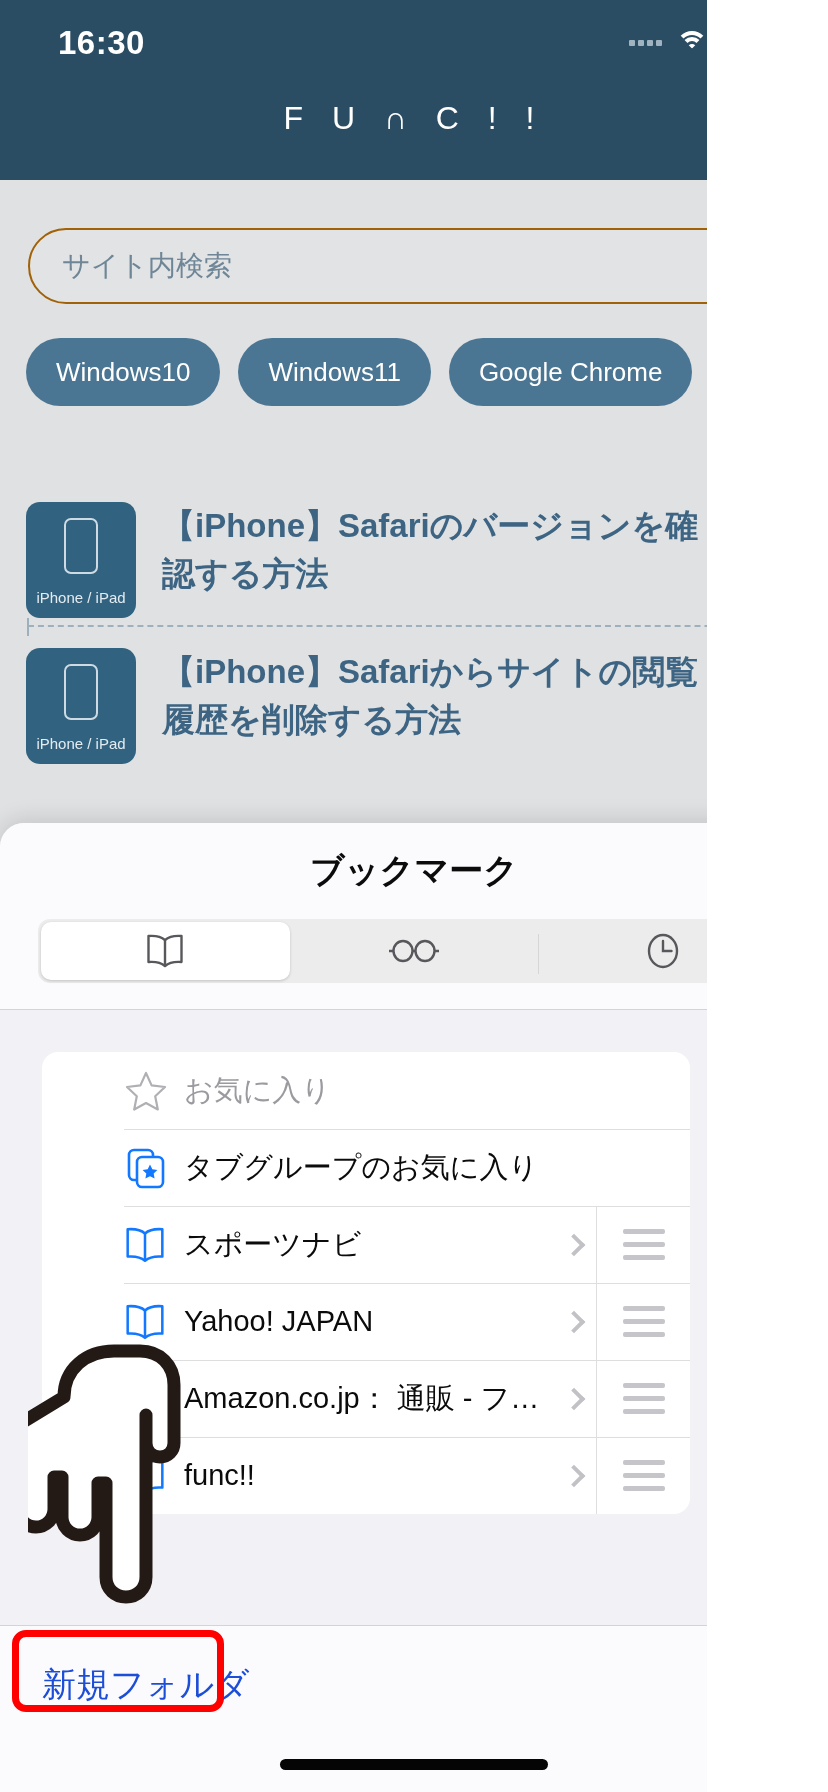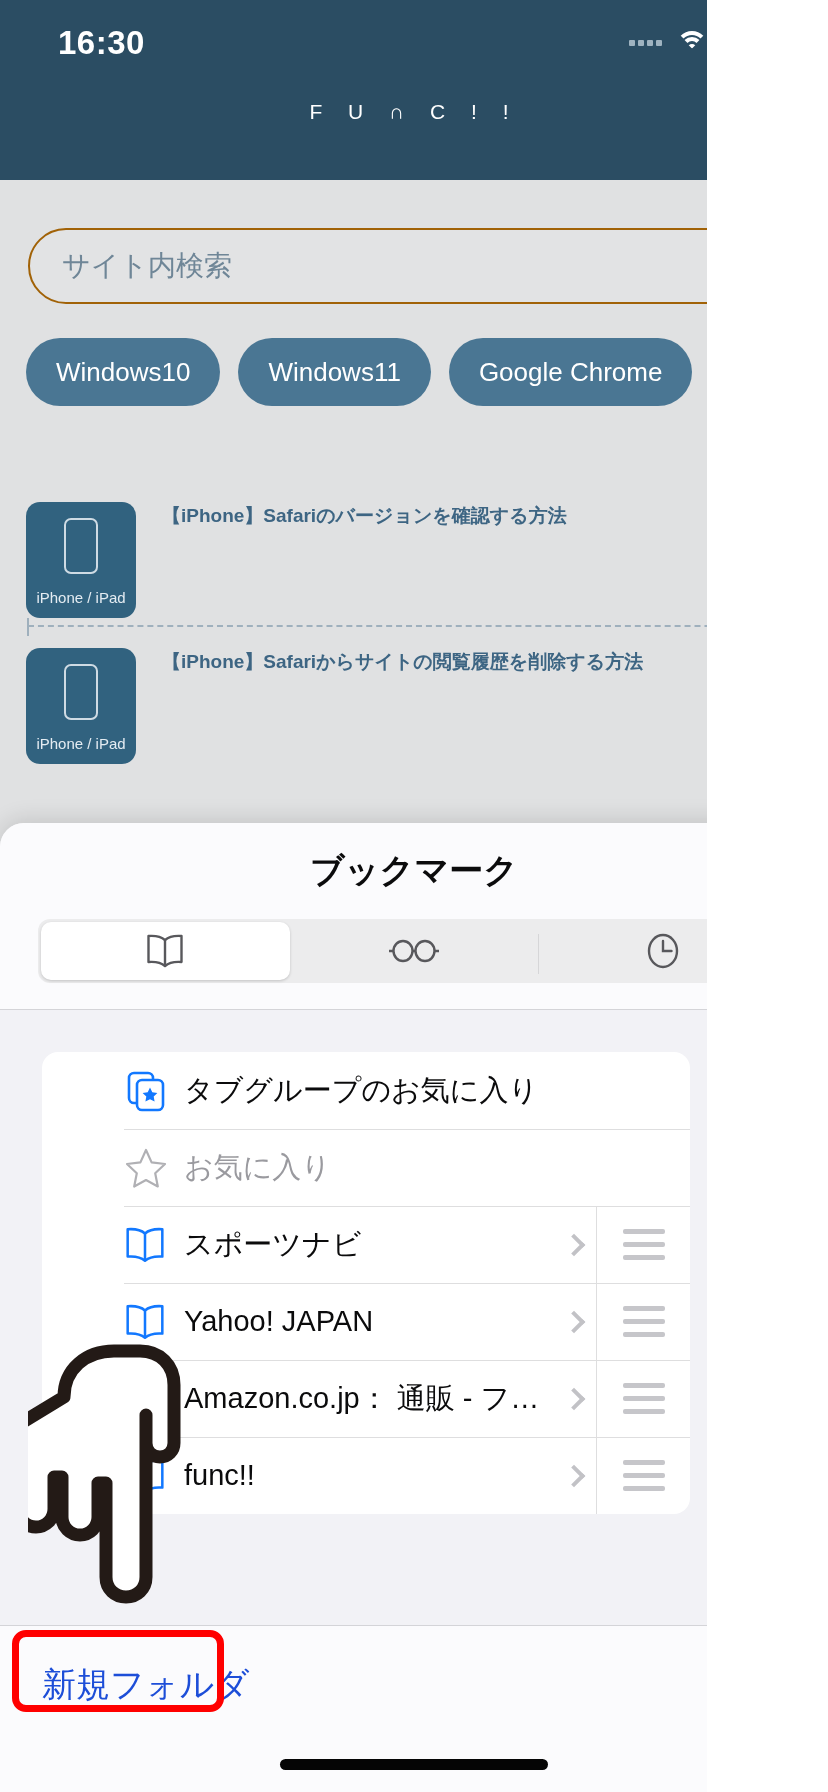--- a/index.html
+++ b/index.html
@@ -36,21 +36,21 @@
   }
   .wifi .a1 { width: 32px; height: 32px; top: 0; }
   .wifi .a2 { width: 21px; height: 21px; top: 6px; }
   .wifi .a3 { width: 9px;  height: 9px;  top: 13px; border-width:4px; }
   .batt { width: 50px; height: 25px; border: 2.5px solid #fff; border-radius: 7px; position: relative; }
   .batt::after { content:""; position:absolute; right:-6px; top:7px; width:3px; height:10px; background:#fff; border-radius:0 2px 2px 0;}
   .batt i { position:absolute; inset:2px; background:#fff; border-radius:4px; display:block; }
 
   .brand {
     position: absolute; left: 0; top: 100px; width: 828px; text-align: center;
-    color: #fff; font-size: 21px; letter-spacing: 10px; font-weight: 400;
+    color: #fff; font-size: 32px; letter-spacing: 10px; font-weight: 400;
   }
   .hamburger {
     position: absolute; right: 38px; top: 108px; width: 58px; height: 44px;
     display: flex; flex-direction: column; justify-content: space-between;
   }
   .hamburger i { display: block; height: 6px; background: #c3c6c8; border-radius: 1px; }
 
   .searchbar {
     position: absolute; left: 28px; top: 228px; width: 772px; height: 76px;
     border: 2px solid #a16207; border-radius: 38px; background: #e2e3e4;
@@ -80,21 +80,21 @@
   }
   .art1 { top: 502px; }
   .art2 { top: 648px; }
   .thumb {
     flex: none; width: 110px; height: 116px; border-radius: 14px; background: #31627f;
     display: flex; flex-direction: column; align-items: center; justify-content: flex-start;
     padding-top: 16px; position: relative;
   }
   .thumb .dev { width: 34px; height: 56px; border: 2px solid #cfdbe4; border-radius: 7px; }
   .thumb .cap { position: absolute; bottom: 12px; color: #e4ecf2; font-size: 15px; white-space: nowrap; }
-  .art-title { color: #3d6583; font-size: 19px; font-weight: 700; line-height: 1.45; max-width: 660px; }
+  .art-title { color: #3d6583; font-size: 33px; font-weight: 700; line-height: 1.45; max-width: 660px; }
   .dashrule {
     position: absolute; left: 28px; top: 625px; width: 772px;
     border-top: 2px dashed #9fb0bd;
   }
   .dashrule::before, .dashrule::after {
     content:""; position:absolute; top:-9px; width:2px; height:18px; background:#9fb0bd;
   }
   .dashrule::before { left: -1px; } .dashrule::after { right: -1px; }
 
   
@@ -278,36 +278,36 @@
         <div class="tb-btn">完了</div>
       </div>
       <div class="home-indicator"></div>
     </div>
   </div>
 
   <div class="list-card">
 
     <div class="row">
       <div class="row-icon">
+        <svg width="44" height="42" viewBox="0 0 44 42">
+          <path d="M22 3 L27.6 15.4 L41 17 L31.2 26.2 L33.8 39.5 L22 33 L10.2 39.5 L12.8 26.2 L3 17 L16.4 15.4 Z" fill="none" stroke="#b0b0b4" stroke-width="2.2" stroke-linejoin="round"></path>
+        </svg>
+      </div>
+      <div class="row-label muted">お気に入り</div>
+    </div>
+
+    <div class="row">
+      <div class="row-icon">
         <svg width="44" height="44" viewBox="0 0 44 44">
           <rect x="5" y="4" width="24" height="30" rx="5" fill="none" stroke="#1278ff" stroke-width="2.6"></rect>
           <rect x="13" y="11" width="26" height="30" rx="5" fill="#fff" stroke="#1278ff" stroke-width="2.6"></rect>
           <path d="M26 18.5 L28.3 23.2 L33.4 23.9 L29.7 27.5 L30.6 32.6 L26 30.2 L21.4 32.6 L22.3 27.5 L18.6 23.9 L23.7 23.2 Z" fill="#1278ff"></path>
         </svg>
       </div>
       <div class="row-label">タブグループのお気に入り</div>
-    </div>
-
-    <div class="row">
-      <div class="row-icon">
-        <svg width="44" height="42" viewBox="0 0 44 42">
-          <path d="M22 3 L27.6 15.4 L41 17 L31.2 26.2 L33.8 39.5 L22 33 L10.2 39.5 L12.8 26.2 L3 17 L16.4 15.4 Z" fill="none" stroke="#b0b0b4" stroke-width="2.2" stroke-linejoin="round"></path>
-        </svg>
-      </div>
-      <div class="row-label muted">お気に入り</div>
     </div>
 
     <div class="row">
 
       <div class="row-icon">
         <svg width="42" height="36" viewBox="0 0 40 34">
           <path d="M20 6 C16 2.5 10 1.5 3.5 2 L3.5 28 C10 27.5 16 28.5 20 32 C24 28.5 30 27.5 36.5 28 L36.5 2 C30 1.5 24 2.5 20 6 Z" fill="none" stroke="#1278ff" stroke-width="2.4" stroke-linejoin="round"></path>
           <path d="M20 6 L20 32" fill="none" stroke="#1278ff" stroke-width="2.4"></path>
         </svg>
       </div>

